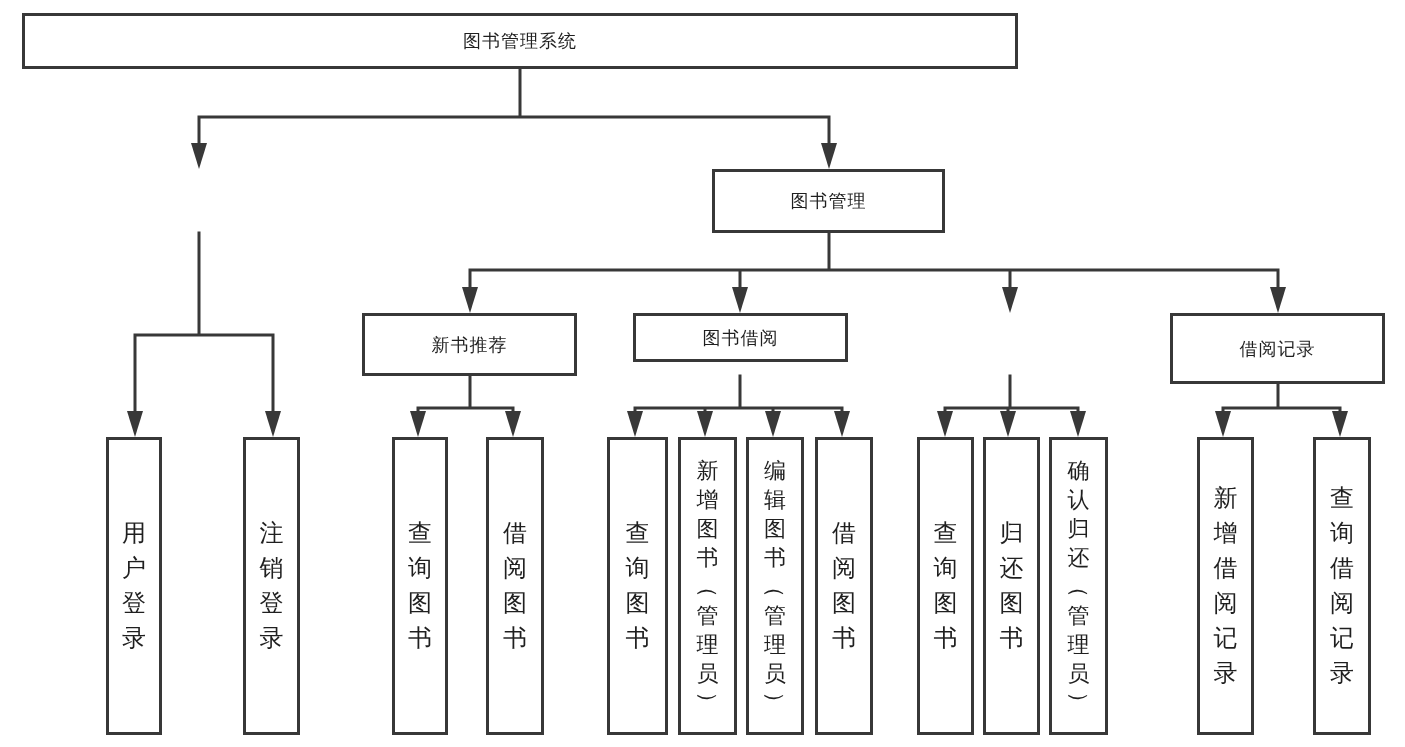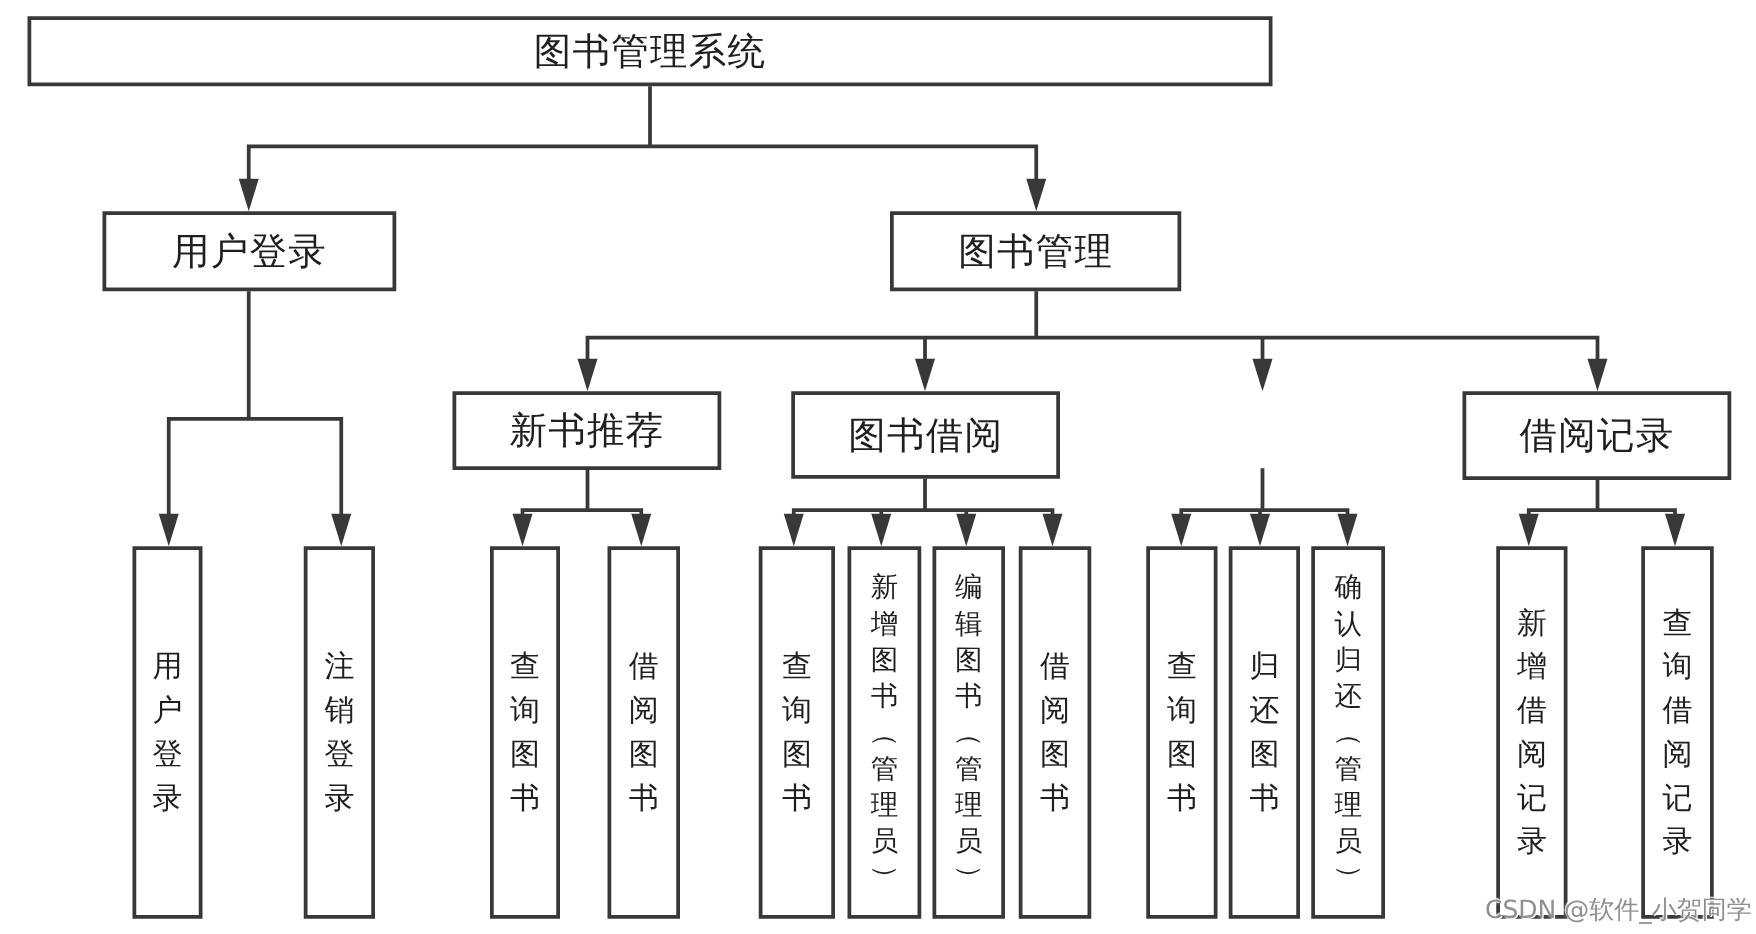--- a/index.html
+++ b/index.html
@@ -6,21 +6,21 @@
   .stage{
     position:relative;width:1405px;height:747px;background:#fff;
     font-family:"DejaVu Sans","Liberation Sans",sans-serif;overflow:hidden;
   }
   svg.connectors{position:absolute;left:0;top:0;z-index:0;}
   .box{
     position:absolute;background:#fff;border:3px solid var(--line,#383838);
     box-sizing:border-box;display:flex;align-items:center;justify-content:center;
     color:#1f1f1f;z-index:1;
   }
-  .hlabel{font-size:30px;letter-spacing:1px;white-space:nowrap;}
+  .hlabel{font-size:18px;letter-spacing:1px;white-space:nowrap;}
   .vlabel{
     display:flex;flex-direction:column;align-items:center;justify-content:center;
     width:100%;height:100%;font-size:24px;
   }
   .vchar{display:block;line-height:35px;height:35px;text-align:center;}
   .compact .vchar{line-height:29px;height:29px;font-size:22px;}
   .vchar.rot{transform:rotate(90deg);}
   .watermark{
     position:absolute;left:1188px;top:714px;z-index:2;
     color:var(--wm,#8f8f8f);font-size:20px;white-space:nowrap;
@@ -76,31 +76,28 @@
         <polygon points="1070,411 1086,411 1078,437"></polygon>
         <polygon points="1215,411 1231,411 1223,437"></polygon>
         <polygon points="1332,411 1348,411 1340,437"></polygon>
       </g>
   </svg>
 
   <div class="box" style="left:22px;top:13px;width:996px;height:56px;">
     <span class="hlabel">图书管理系统</span>
   </div>
 
-  <div class="box" style="left:82px;top:169px;width:235px;height:64px;">
-    <span class="hlabel">用户登录</span>
-  </div>
   <div class="box" style="left:712px;top:169px;width:233px;height:64px;">
     <span class="hlabel">图书管理</span>
   </div>
 
   <div class="box" style="left:362px;top:313px;width:215px;height:63px;">
     <span class="hlabel">新书推荐</span>
   </div>
-  <div class="box" style="left:633px;top:313px;width:215px;height:70px;">
+  <div class="box" style="left:633px;top:313px;width:215px;height:49px;">
     <span class="hlabel">图书借阅</span>
   </div>
   <div class="box" style="left:1170px;top:313px;width:215px;height:71px;">
     <span class="hlabel">借阅记录</span>
   </div>
 
   <div class="box vbox" style="left:106px;top:437px;width:56px;height:298px;">
     <div class="vlabel">
         <span class="vchar">用</span>
         <span class="vchar">户</span>
@@ -221,14 +218,13 @@
     <div class="vlabel">
         <span class="vchar">查</span>
         <span class="vchar">询</span>
         <span class="vchar">借</span>
         <span class="vchar">阅</span>
         <span class="vchar">记</span>
         <span class="vchar">录</span>
       </div>
   </div>
 
-  <div class="watermark">CSDN @软件_小贺同学</div>
 </div>
 
 </body></html>

